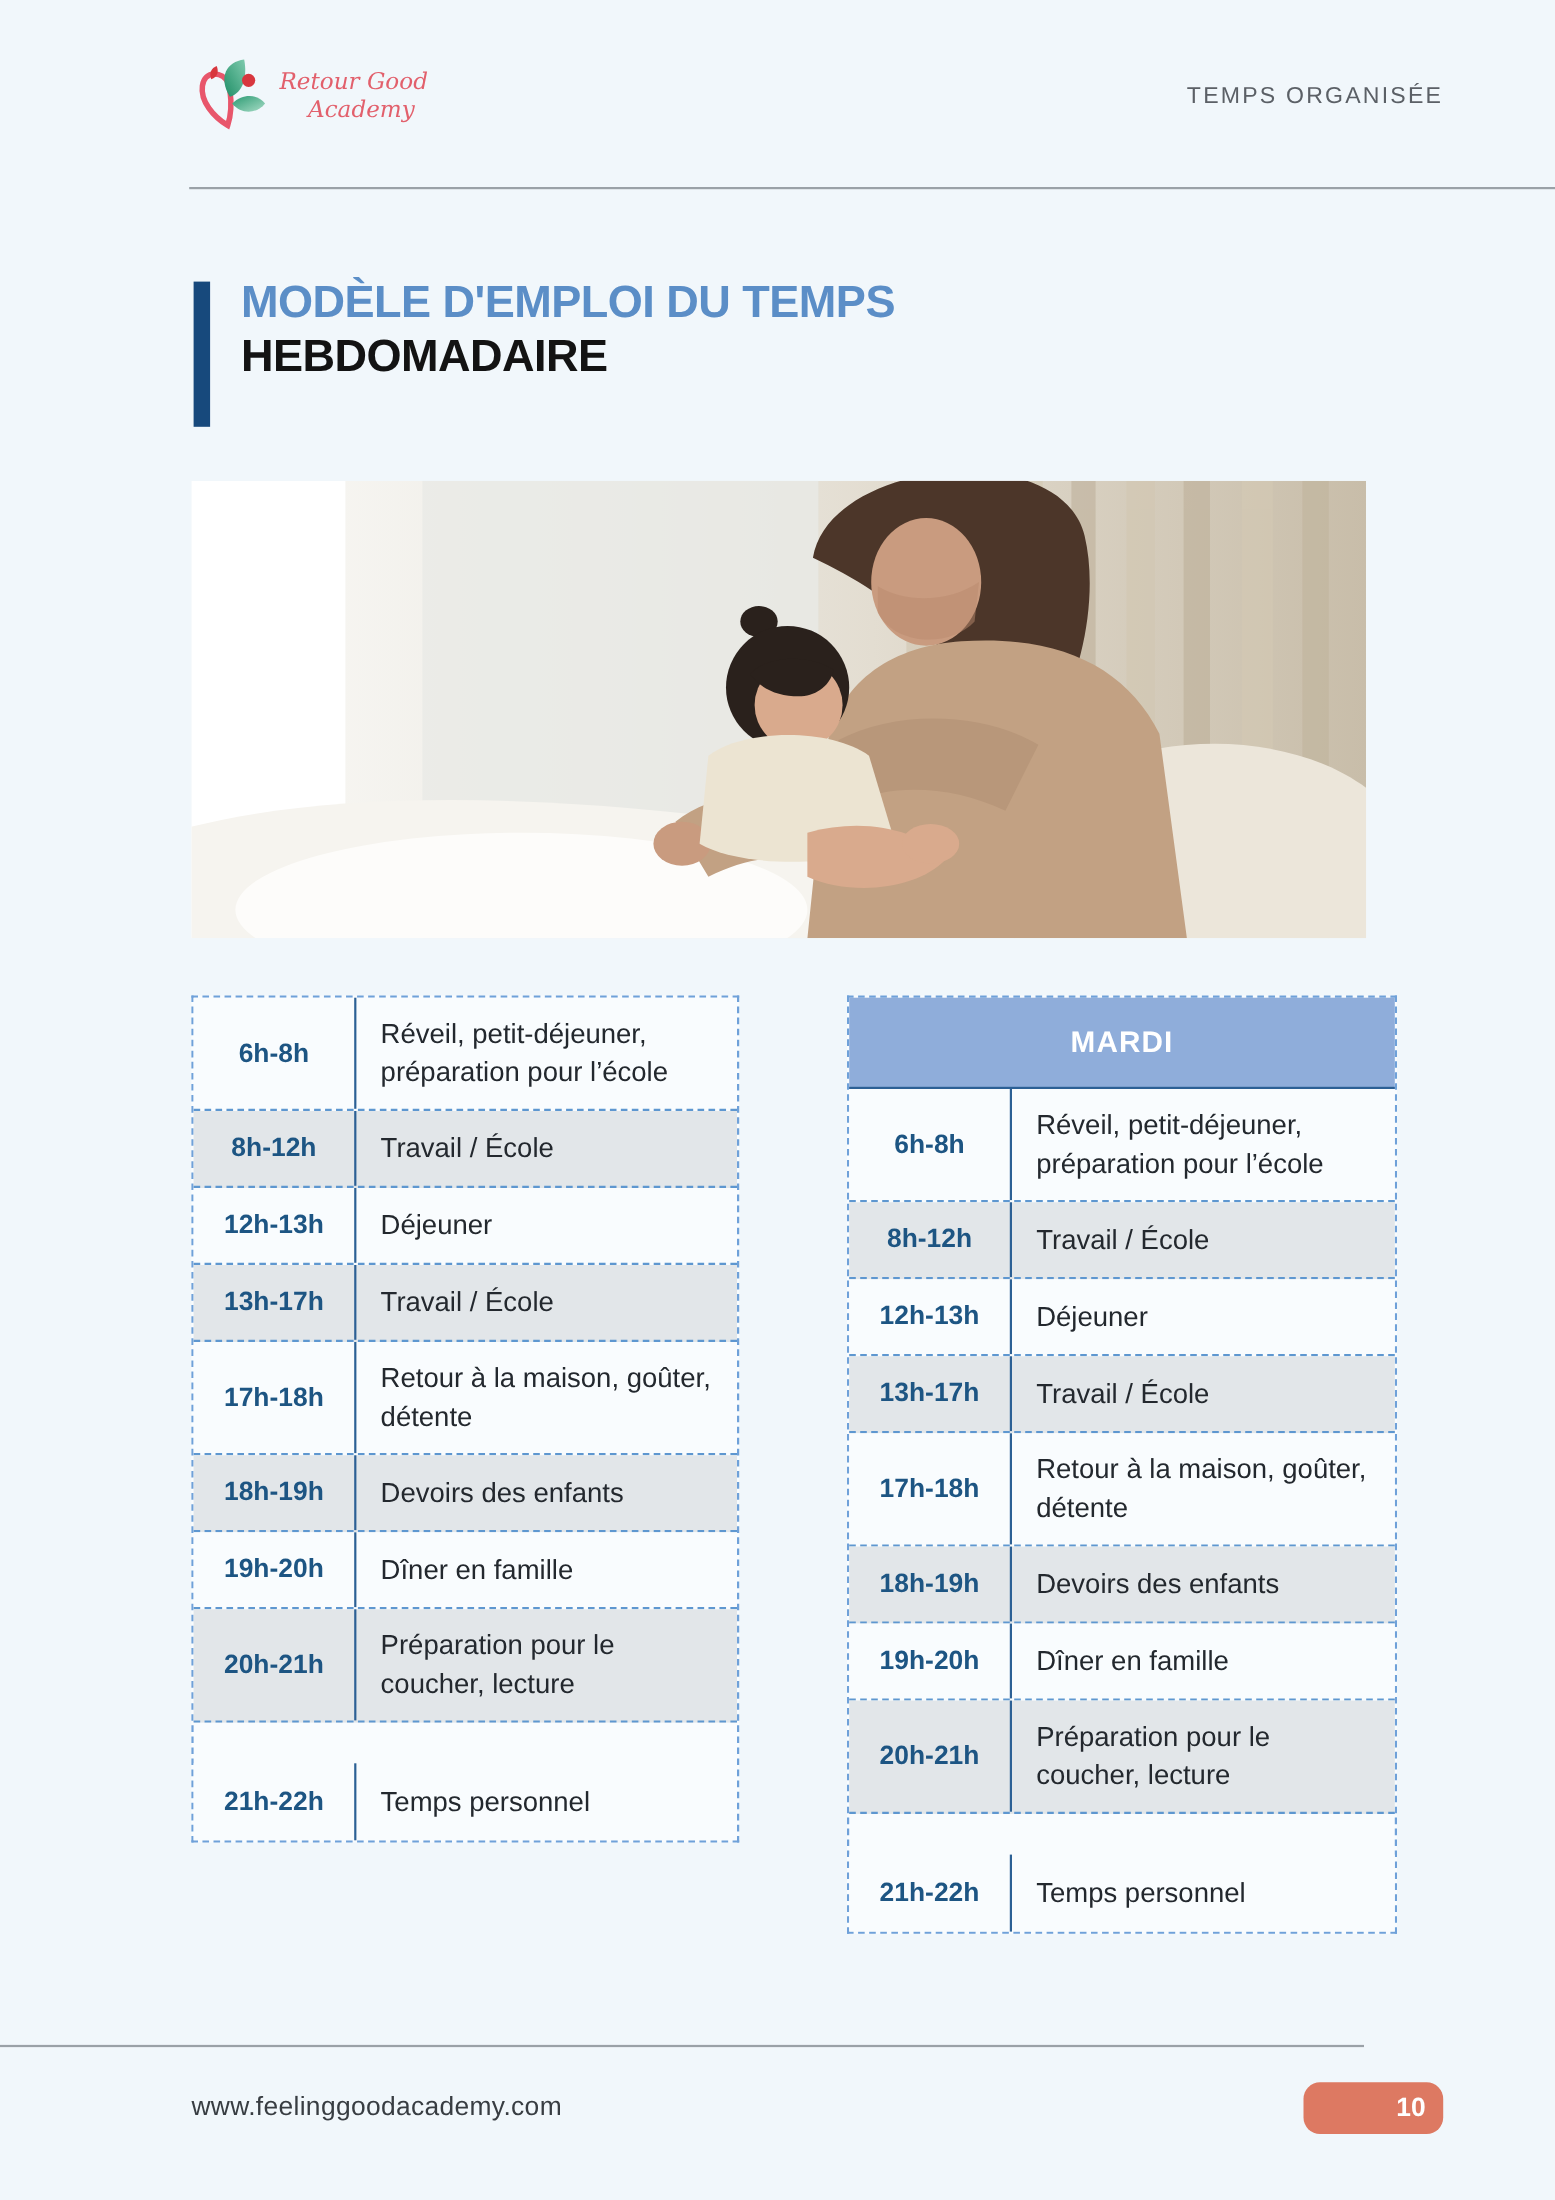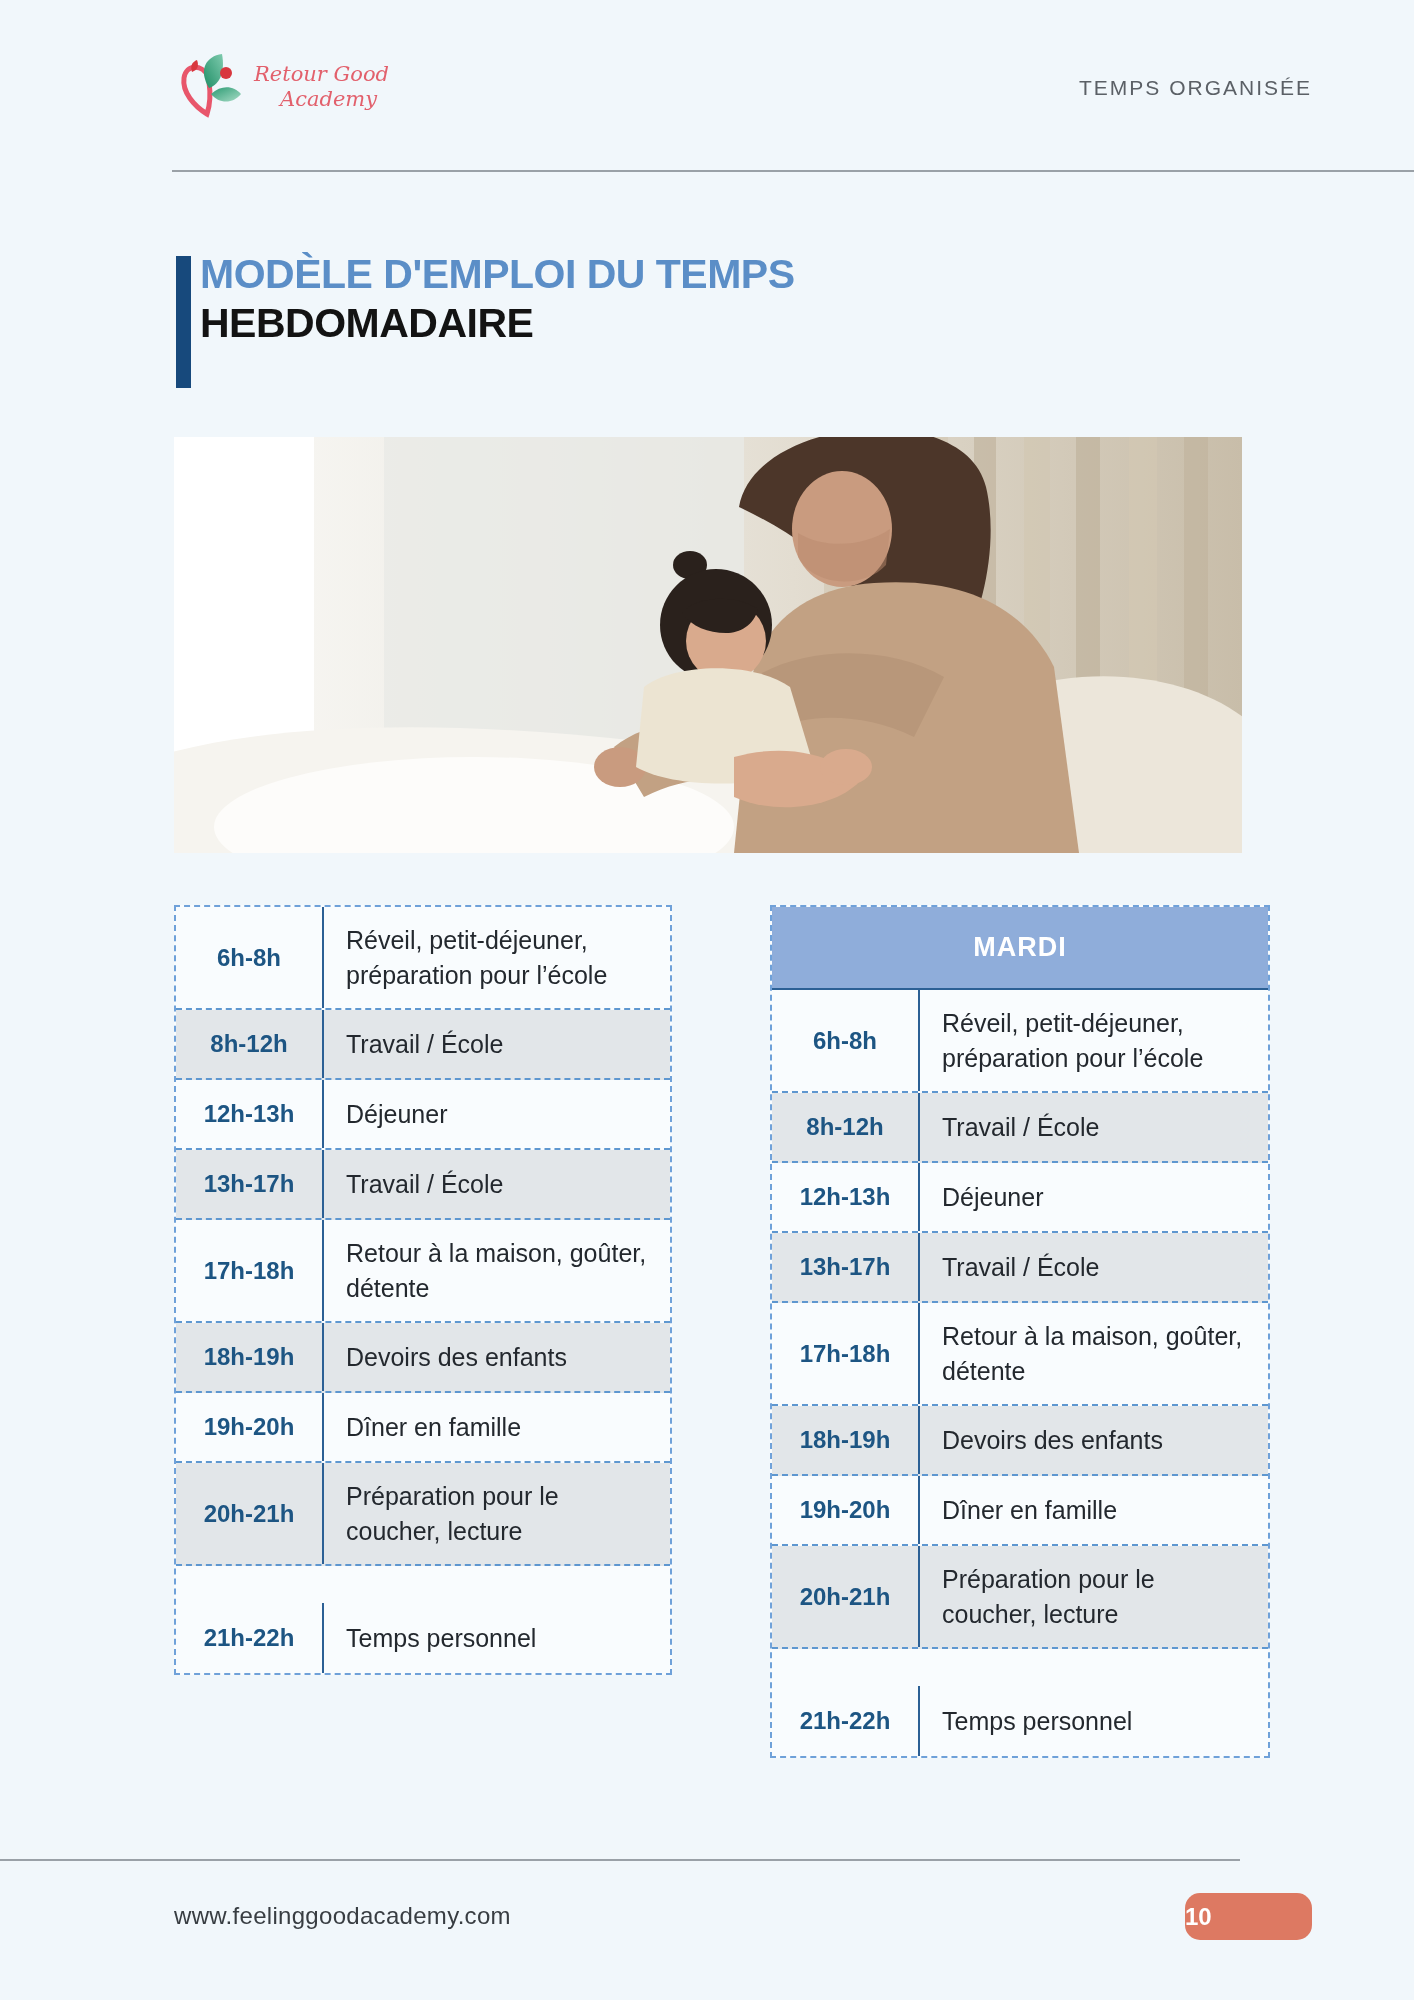--- a/index.html
+++ b/index.html
@@ -18,21 +18,21 @@
   .brand-text { font-family:"DejaVu Serif", serif; font-style:italic; color:#e2606c; font-size:21px; line-height:25px; }
   .brand-text .l2 { padding-left:26px; }
   .header-right {
     position:absolute; right:102px; top:76px;
     font-size:21px; letter-spacing:2px; color:#5b6066;
   }
   .top-rule { position:absolute; left:172px; top:170px; width:1242px; height:2px; background:#9aa1a7; }
 
   
   .title-bar { position:absolute; left:176px; top:256px; width:15px; height:132px; background:#17497c; }
-  .title-block { position:absolute; left:200px; top:250px; font-weight:bold; font-size:41px; line-height:49px; letter-spacing:-0.5px; }
+  .title-block { position:absolute; left:219px; top:250px; font-weight:bold; font-size:41px; line-height:49px; letter-spacing:-0.5px; }
   .title-line1 { color:#5b8ec7; }
   .title-line2 { color:#131313; }
 
   
   .hero { position:absolute; left:174px; top:437px; width:1068px; height:416px; overflow:hidden; }
   .hero svg { display:block; width:100%; height:100%; }
 
   
   .sched-table {
     position:absolute; top:905px;
@@ -62,21 +62,21 @@
     padding:16px 18px 16px 22px;
     font-size:25px; line-height:1.38; color:#23282e;
   }
 
   
   .footer-rule { position:absolute; left:0; top:1859px; width:1240px; height:2px; background:#9aa1a7; }
   .footer-site { position:absolute; left:174px; top:1902px; font-size:24px; color:#383d42; letter-spacing:0.3px; }
   .page-badge {
     position:absolute; left:1185px; top:1893px; width:127px; height:47px;
     background:#dd7962; border-radius:15px;
-    display:flex; align-items:center; justify-content:flex-start;
+    display:flex; align-items:center; justify-content:flex-end;
     padding-right:16px; color:#ffffff; font-weight:bold; font-size:24px;
   }
 </style>
 </head>
 <body>
 
 <div class="brand">
   <svg class="brand-icon" viewBox="0 0 66 70">
     <defs>
       <linearGradient id="gLeaf1" x1="0" y1="1" x2="1" y2="0">

